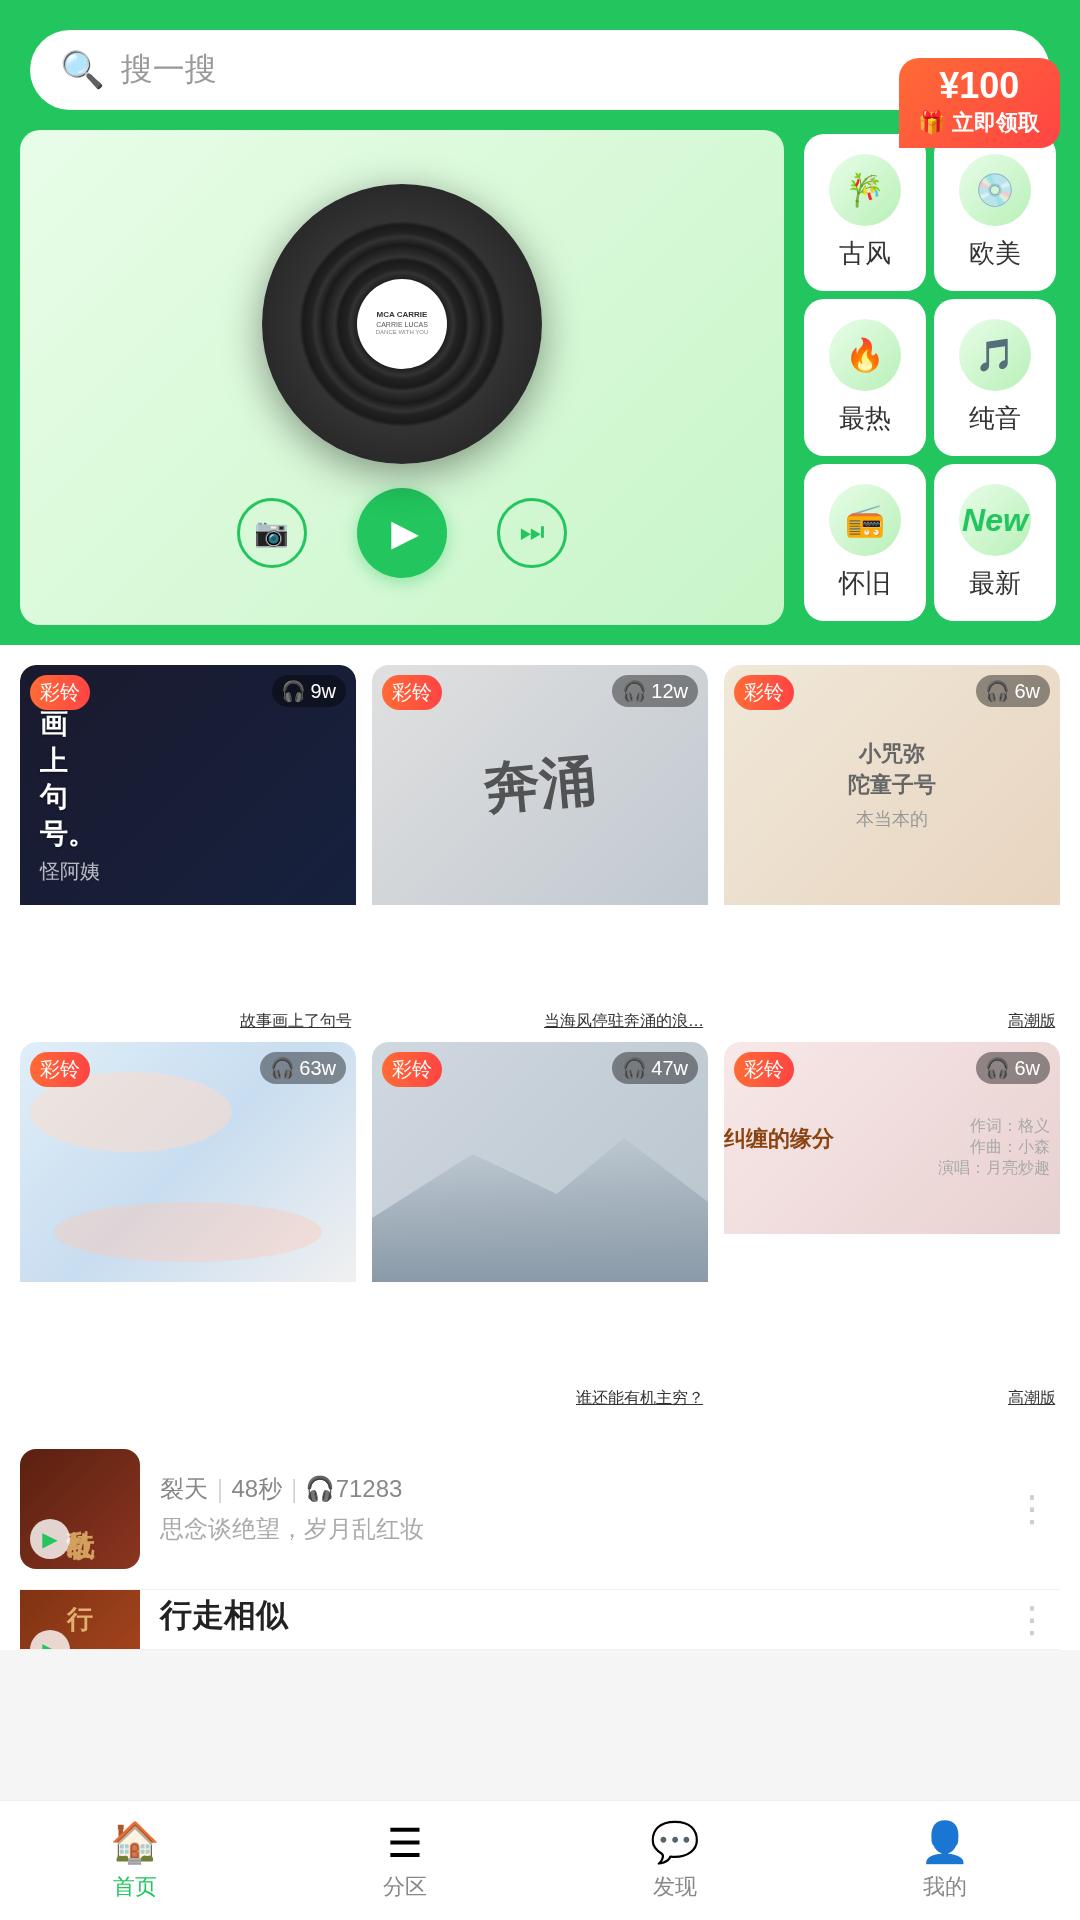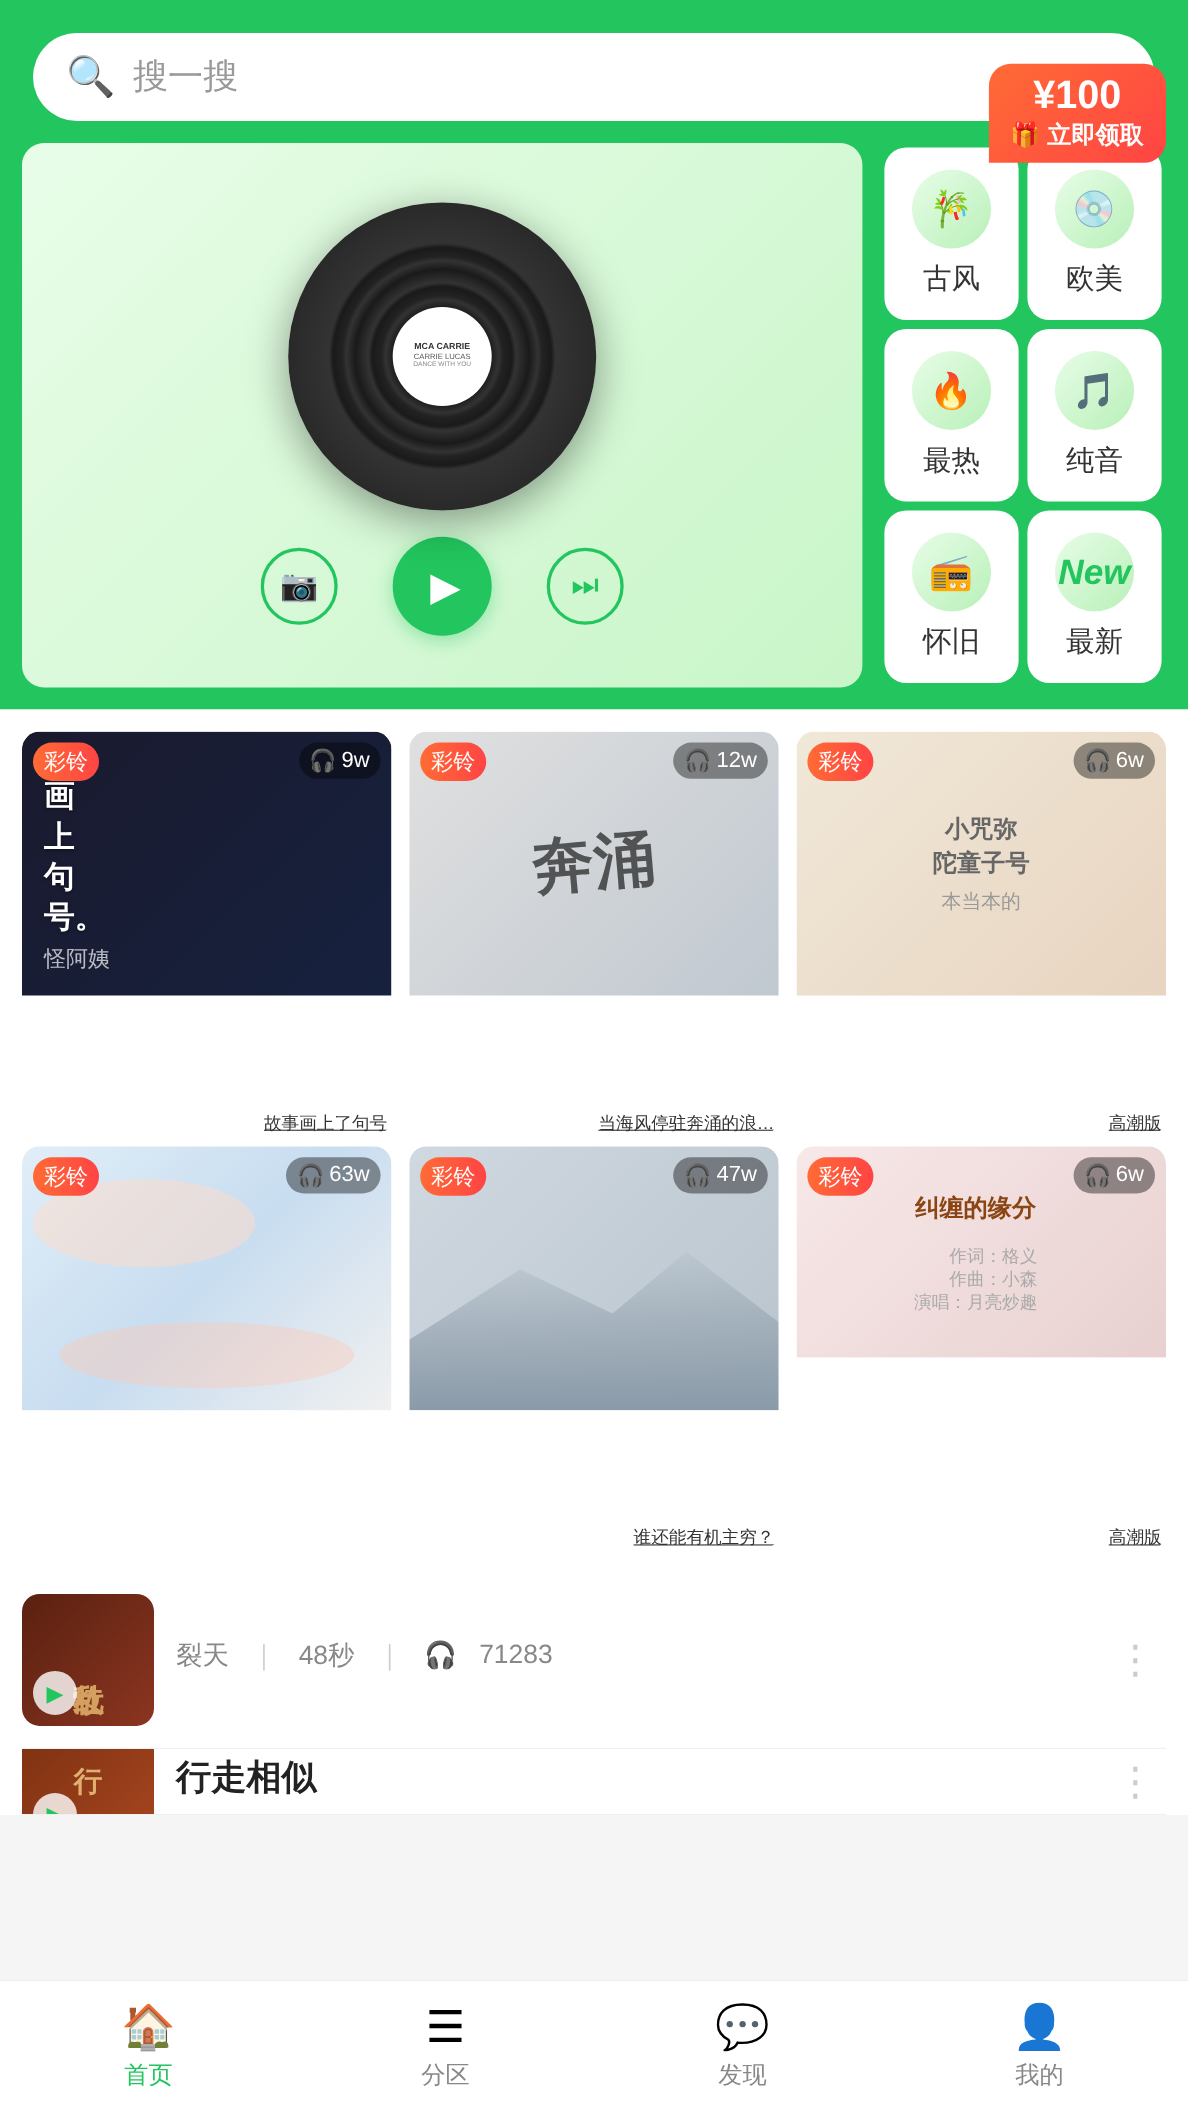--- a/index.html
+++ b/index.html
@@ -297,21 +297,21 @@
       font-size: 32px;
       font-weight: bold;
       color: #222;
       margin-bottom: 8px;
     }
     .song-meta {
       font-size: 24px;
       color: #888;
       display: flex;
       align-items: center;
-      gap: 20px;
+      gap: 0;
       margin-bottom: 8px;
     }
     .song-meta-sep {
       color: #ccc;
     }
     .song-desc {
       font-size: 24px;
       color: #aaa;
     }
     .song-more {
@@ -580,21 +580,21 @@
       <div class="card-plays">
         <span>🎧</span>
         <span>47w</span>
       </div>
     </div>
     <div class="card-title">谁还能有机主穷？</div>
   </div>
 
   <div class="song-card">
     <div class="song-card-img">
-      <div class="song-card-bg bg-couple" style="height:192px;flex-direction:column;justify-content:center">
+      <div class="song-card-bg bg-couple" style="height:192px;flex-direction:row;justify-content:space-between">
         <div style="font-size:22px;color:#8b4513;font-weight:bold;text-align:right;padding-right:10px;line-height:1.5">纠缠的缘分</div>
         <div style="font-size:16px;color:#aaa;text-align:right;padding-right:10px;margin-top:18px">作词：格义<br>作曲：小森<br>演唱：月亮炒趣</div>
       </div>
       <div class="card-tag">彩铃</div>
       <div class="card-plays">
         <span>🎧</span>
         <span>6w</span>
       </div>
     </div>
     <div class="card-title">高潮版</div>
@@ -610,20 +610,21 @@
     </div>
     <div class="song-info">
       <div class="song-meta">
         <span>裂天</span>
         <span class="song-meta-sep">｜</span>
         <span>48秒</span>
         <span class="song-meta-sep">｜</span>
         <span>🎧</span>
         <span>71283</span>
       </div>
+      <div class="song-desc">思念谈绝望，岁月乱红妆</div>
     </div>
     <div class="song-more">⋮</div>
   </div>
 
   <div class="song-list-item partial-item">
     <div class="song-thumb" style="background: linear-gradient(135deg, #7a3010, #a84520)">
       <div style="color:#e0b070;font-size:26px;font-weight:bold;">行</div>
       <div class="play-overlay">▶</div>
     </div>
     <div class="song-info">

